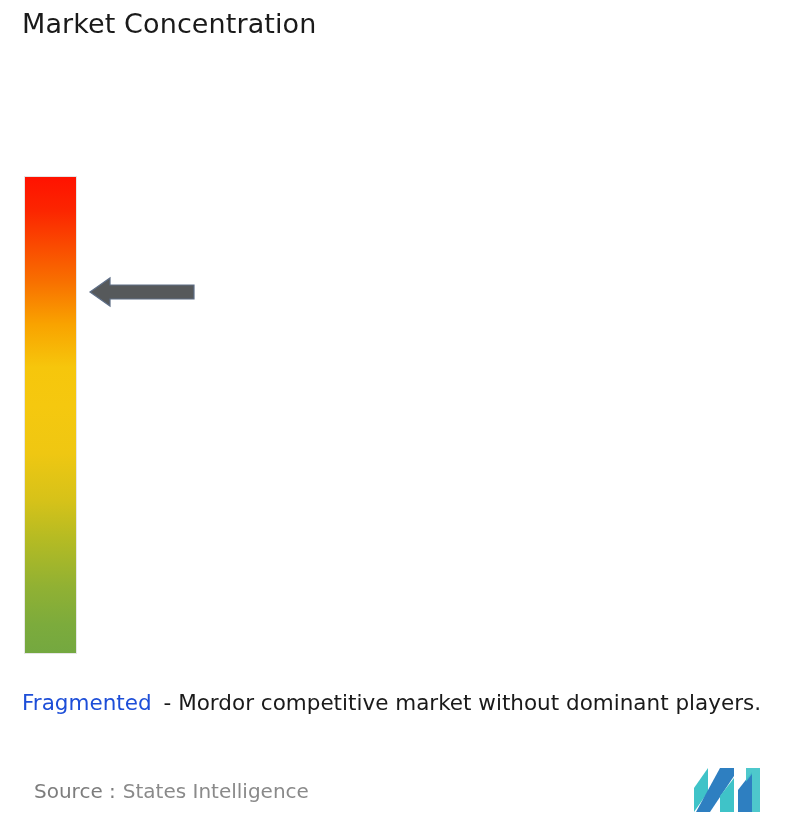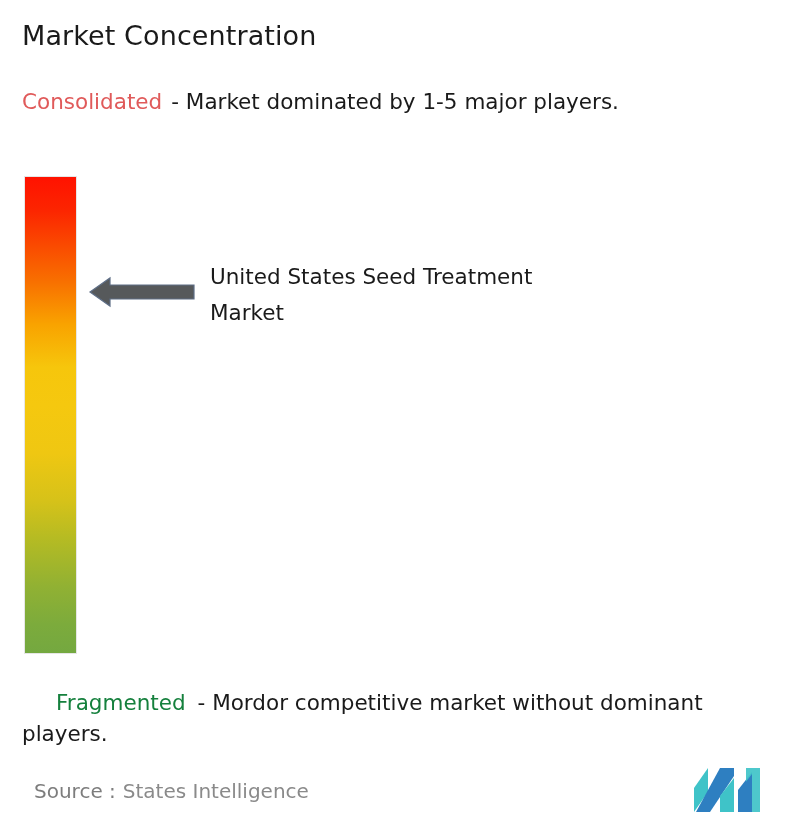--- a/index.html
+++ b/index.html
@@ -20,21 +20,21 @@
     position: relative;
     width: 796px;
     height: 834px;
     background: #ffffff;
   }
 
   
   .chart-title {
     position: absolute;
     left: 22px;
-    top: 20px;
+    top: 8px;
     font-size: 27px;
     line-height: 32px;
     font-weight: 400;
     color: #1a1a1a;
     letter-spacing: 0.1px;
     white-space: nowrap;
   }
 
   
   .legend-top {
@@ -58,22 +58,21 @@
   .legend-bottom {
     position: absolute;
     left: 22px;
     top: 687px;
     width: 760px;
     font-size: 21.5px;
     line-height: 31px;
     color: #1a1a1a;
   }
   .legend-bottom .term {
-    color: #15803d;
-    margin-left: 34px;
+    color: #1d4ed8;
   }
   .legend-bottom .term-gap {
     display: inline-block;
     width: 12px;
   }
 
   
   .gradient-bar {
     position: absolute;
     left: 25px;
@@ -142,33 +141,29 @@
   }
   .logo svg { display: block; }
 </style>
 </head>
 <body>
 
 <div class="page">
 
   <div class="chart-title">Market Concentration</div>
 
-  <div class="legend-top">
-    <span class="term">Consolidated</span><span class="term-gap"></span><span class="desc">- Market dominated by 1-5 major players.</span>
-  </div>
 
   <div class="gradient-bar"></div>
 
   <div class="arrow-wrap">
     <svg width="108" height="40" viewBox="0 0 108 40" xmlns="http://www.w3.org/2000/svg">
       <polygon points="2,20 22,6 22,13 106,13 106,27 22,27 22,34" fill="#56595B" stroke="#5E6E86" stroke-width="1.2" stroke-linejoin="miter"></polygon>
     </svg>
   </div>
 
-  <div class="arrow-label">United States Seed Treatment Market</div>
 
   <div class="legend-bottom">
     <span class="term">Fragmented</span><span class="term-gap"></span><span class="desc">- Mordor competitive market without dominant players.</span>
   </div>
 
   <div class="source">
     <span class="src-label">Source :</span><span class="src-gap"></span><span class="src-value">States Intelligence</span>
   </div>
 
   <div class="logo">

